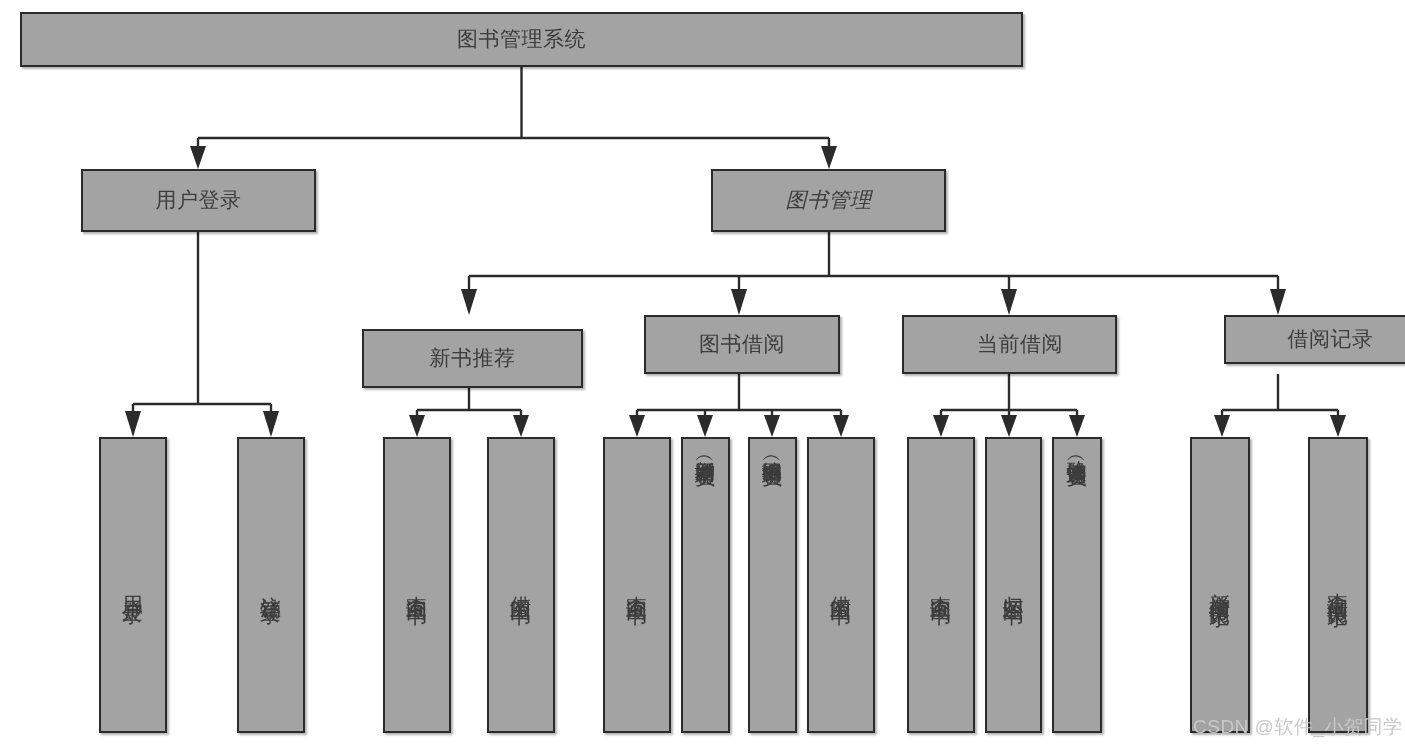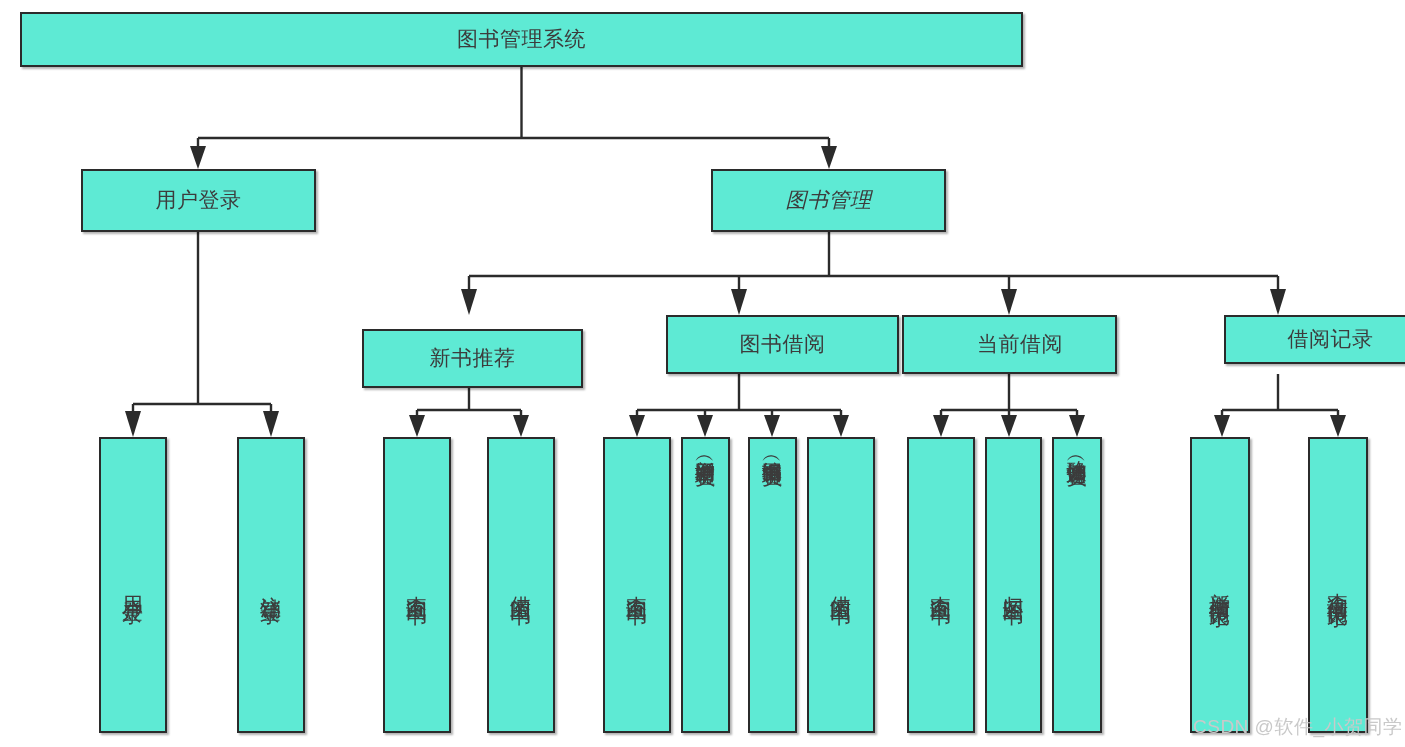--- a/index.html
+++ b/index.html
@@ -9,21 +9,21 @@
     background:#ffffff;
     font-family:"Liberation Sans","DejaVu Sans",sans-serif;
     overflow:hidden;
     position:relative;
   }
   #diagram { position:absolute; left:0; top:0; width:1405px; height:747px; }
 
   .node {
     position:absolute;
     box-sizing:border-box;
-    background:#5eead4;
+    background:#a3a3a3;
     border:2px solid #2b2b2b;
     display:flex;
     align-items:center;
     justify-content:center;
     box-shadow:2px 2px 2px rgba(0,0,0,0.30);
   }
   .node .lbl {
     color:#3c3c3c;
     font-size:21px;
     line-height:1.08;
@@ -135,21 +135,21 @@
   <div class="node" style="left:81px; top:169px; width:235px; height:63px;">
     <span class="lbl">用户登录</span>
   </div>
   <div class="node" style="left:711px; top:169px; width:235px; height:63px;font-style:italic;">
     <span class="lbl">图书管理</span>
   </div>
 
   <div class="node" style="left:362px; top:329px; width:221px; height:59px;">
     <span class="lbl">新书推荐</span>
   </div>
-  <div class="node" style="left:666px; top:315px; width:233px; height:59px;">
+  <div class="node" style="left:644px; top:315px; width:196px; height:59px;">
     <span class="lbl">图书借阅</span>
   </div>
   <div class="node" style="left:902px; top:315px; width:215px; height:59px;padding-left:21px;">
     <span class="lbl">当前借阅</span>
   </div>
   <div class="node" style="left:1224px; top:315px; width:213px; height:49px;">
     <span class="lbl">借阅记录</span>
   </div>
 
   <div class="node vert center" style="left:99px; top:437px; width:68px; height:296px;">

